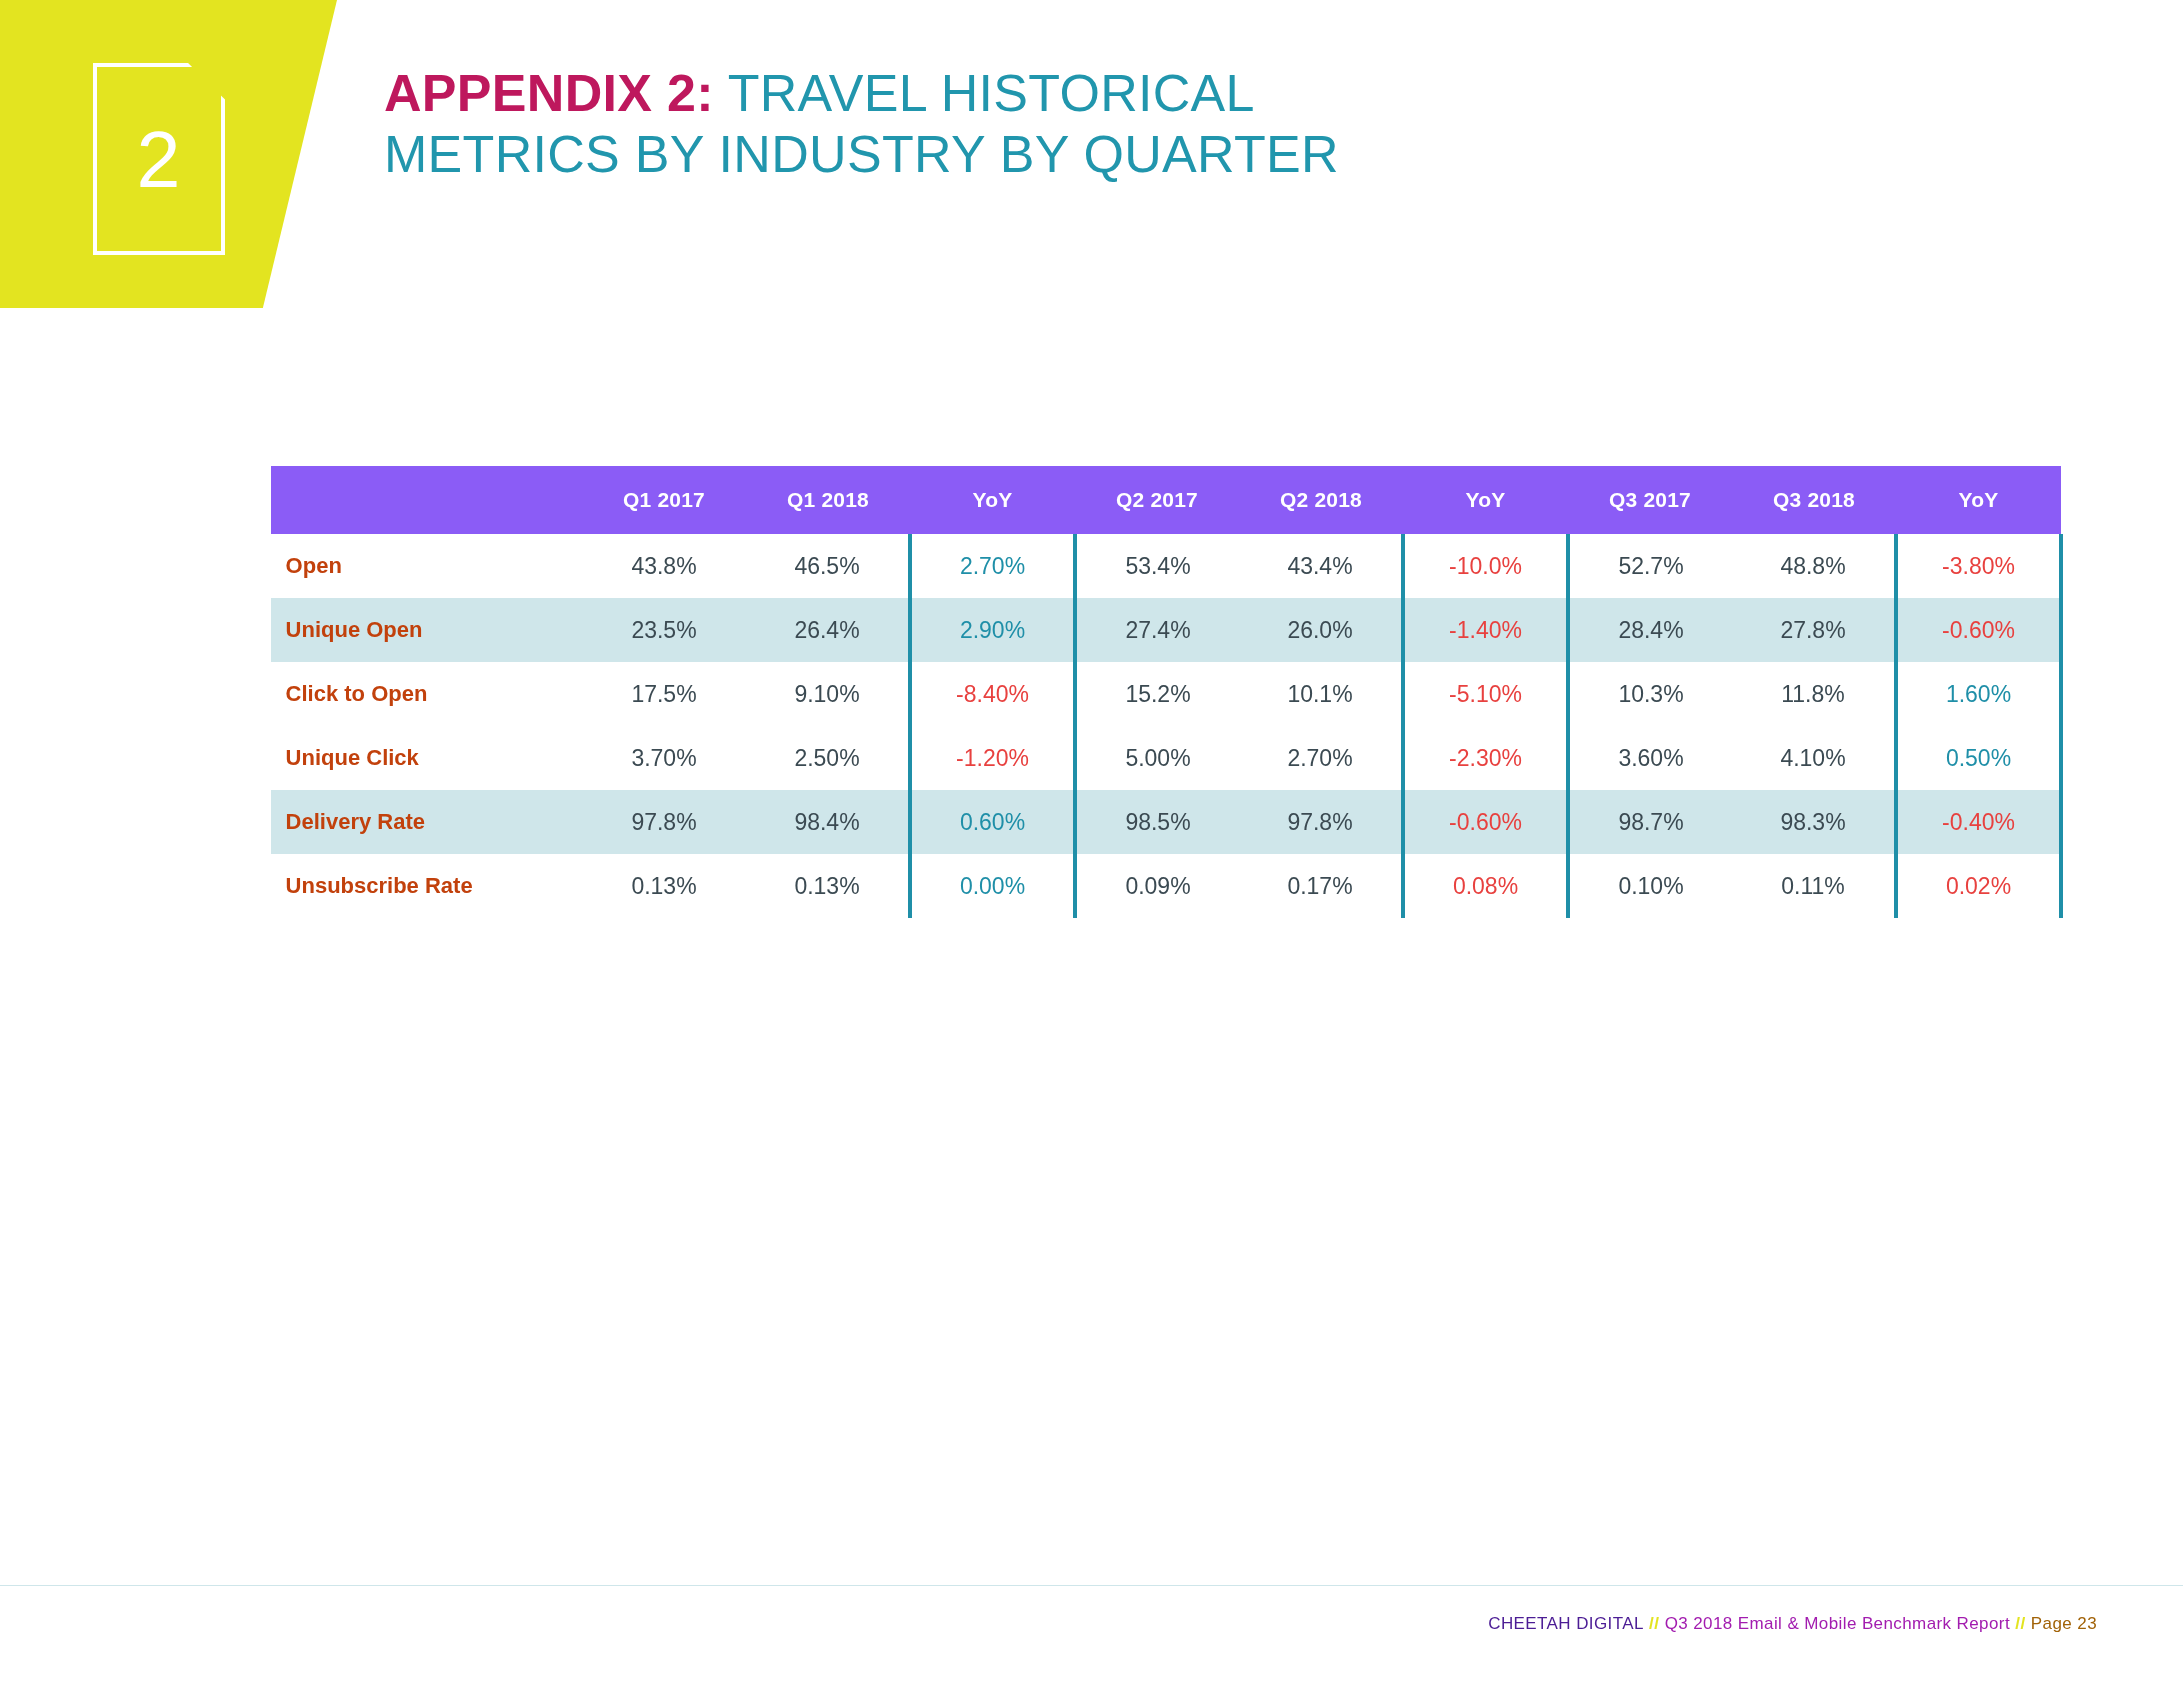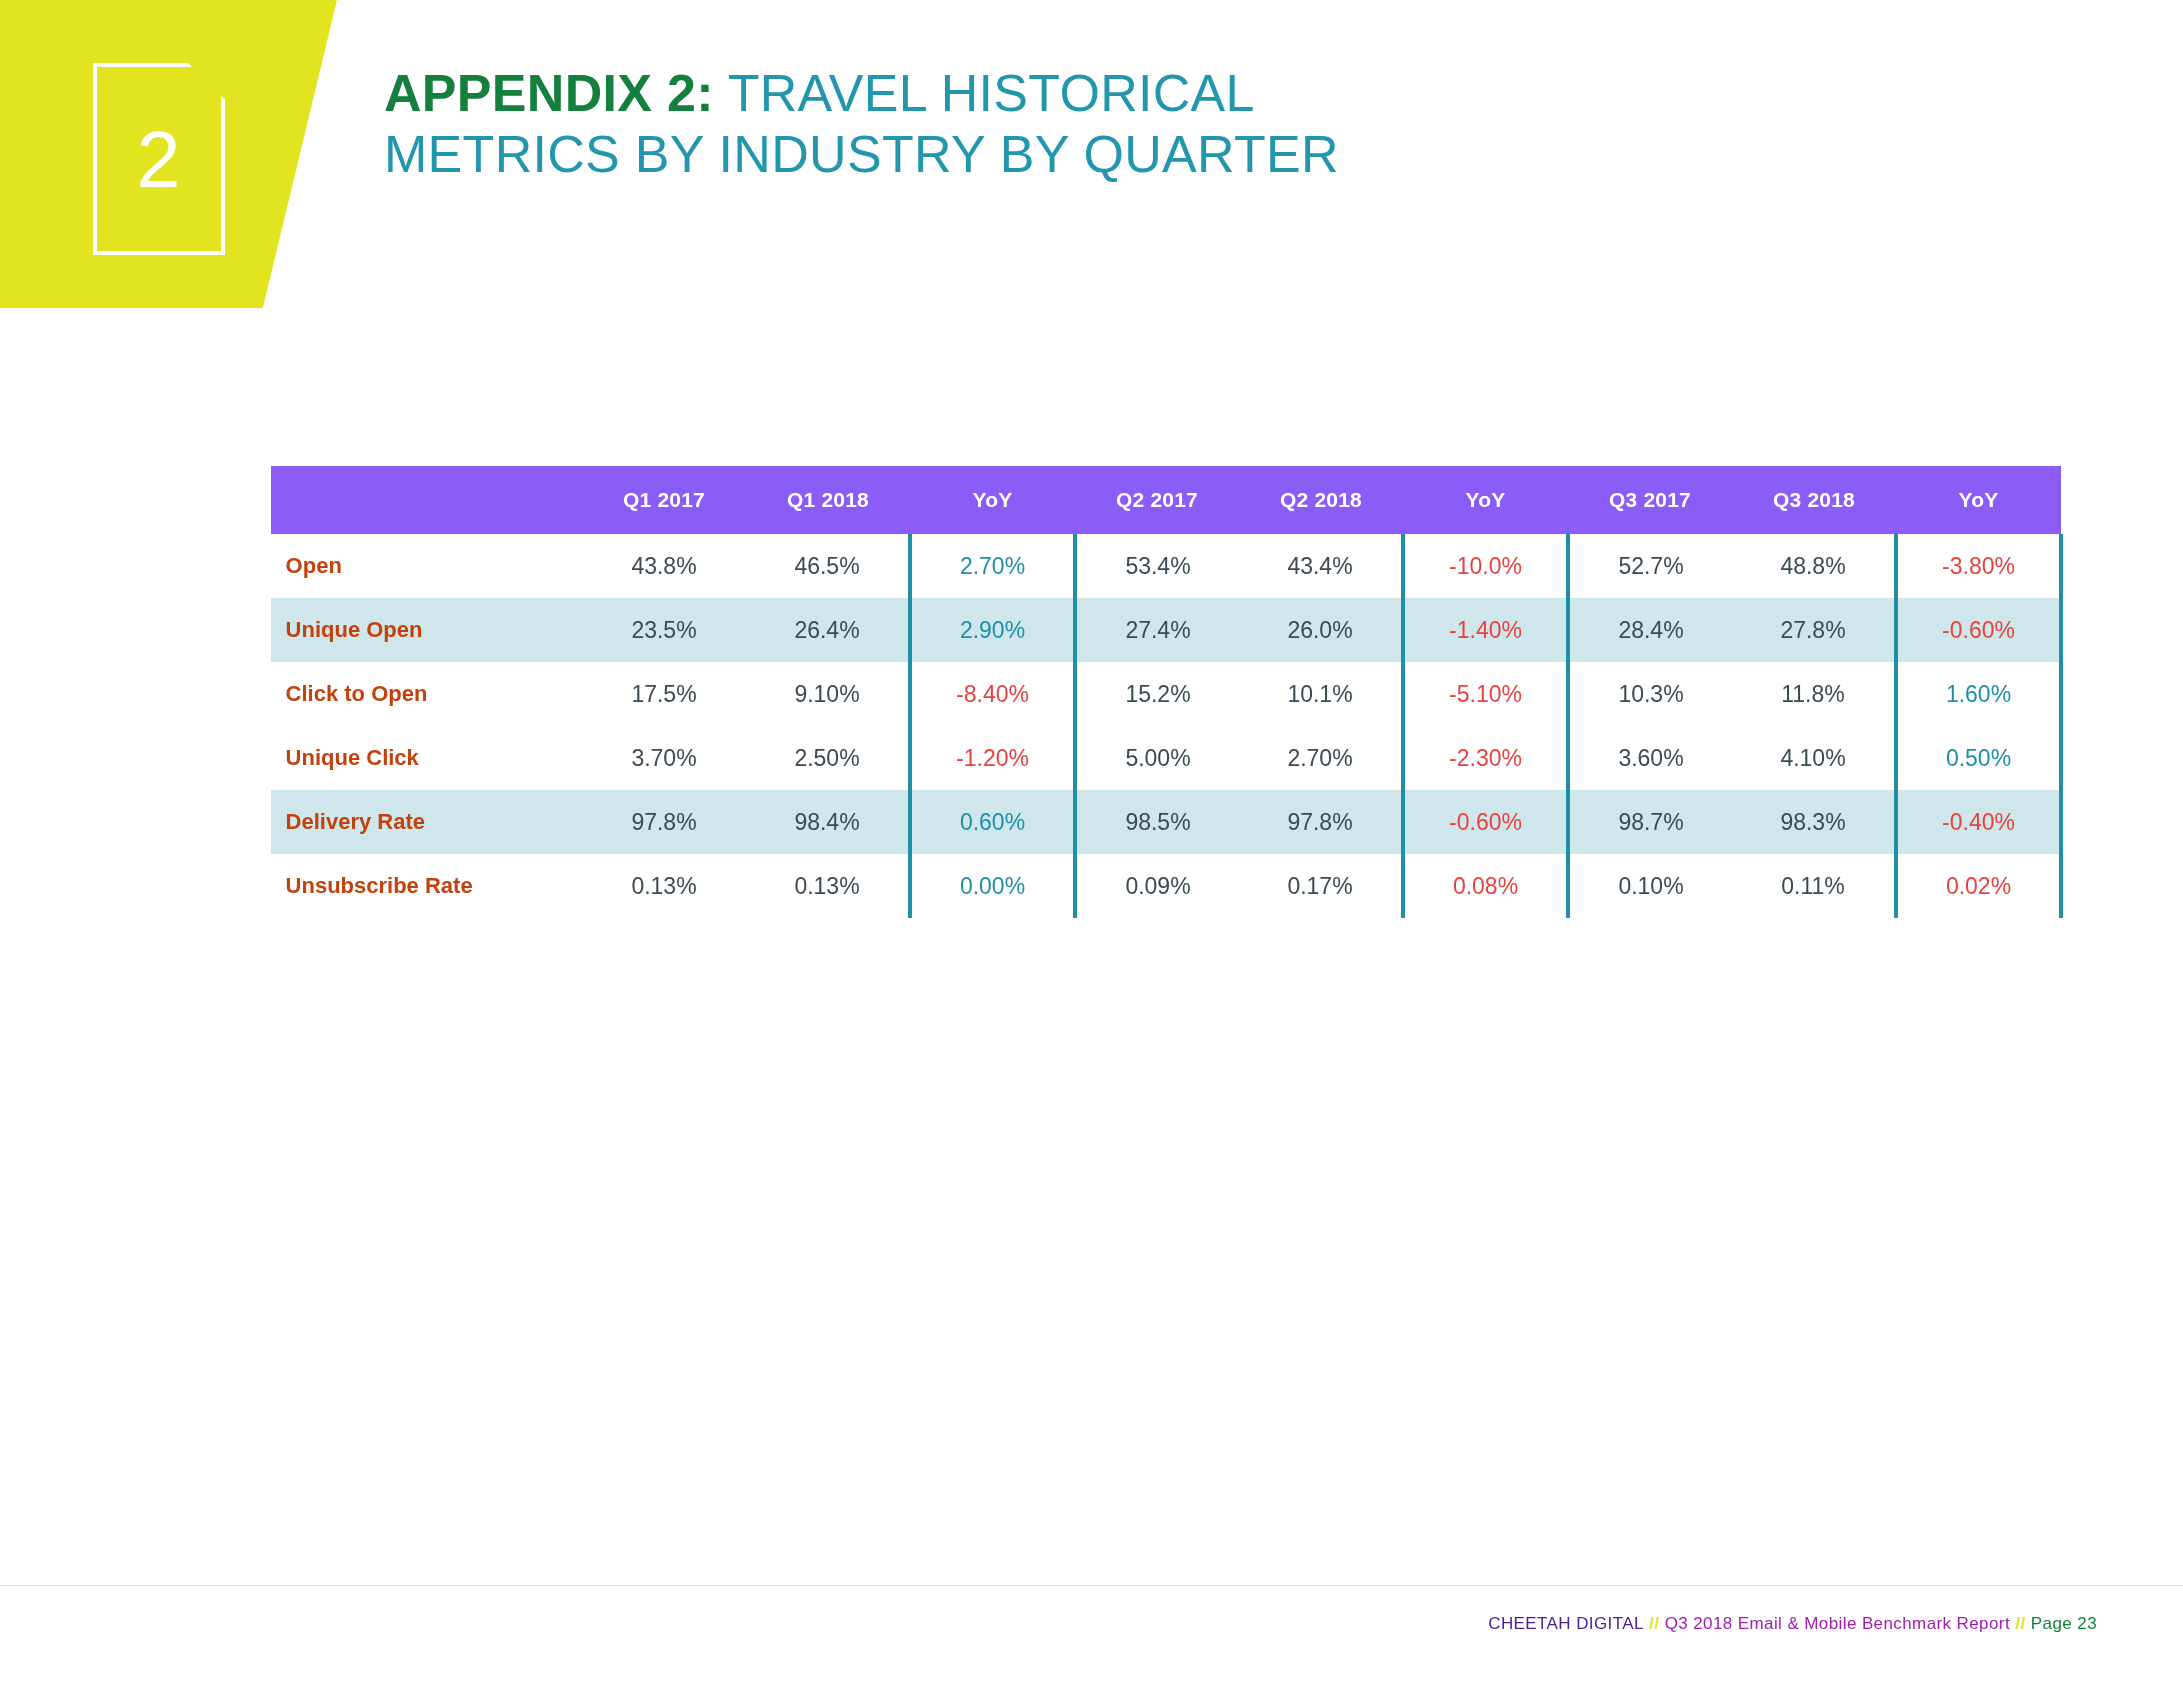--- a/index.html
+++ b/index.html
@@ -56,21 +56,21 @@
   .title-line {
     color: #2196ad;
     font-size: 52px;
     line-height: 1.18;
     letter-spacing: 0.3px;
     font-weight: 400;
     white-space: nowrap;
   }
   .title-line .strong {
     font-weight: 700;
-    color: #15803d;
+    color: #be185d;
     text-align: center;
   }
 
   
   .table-wrap {
     position: absolute;
     top: 466px;
     left: 271px;
     width: 1790px;
   }
@@ -141,21 +141,21 @@
     right: 86px;
     top: 1614px;
     font-size: 17px;
     color: #9aa7ad;
     letter-spacing: 0.4px;
     white-space: nowrap;
   }
   .footer-text .brand { color: #4c1d95; }
   .footer-text .sep { color: #e3e420; font-weight: 700; padding: 0 5.3px; }
   .footer-text .report { color: #a21caf; }
-  .footer-text .page { color: #15803d; }
+  .footer-text .page { color: #a16207; }
 </style>
 </head>
 <body>
 
 <div class="header-badge">
   <div class="badge-shape">
     <span class="badge-number">2</span>
   </div>
 </div>
 

